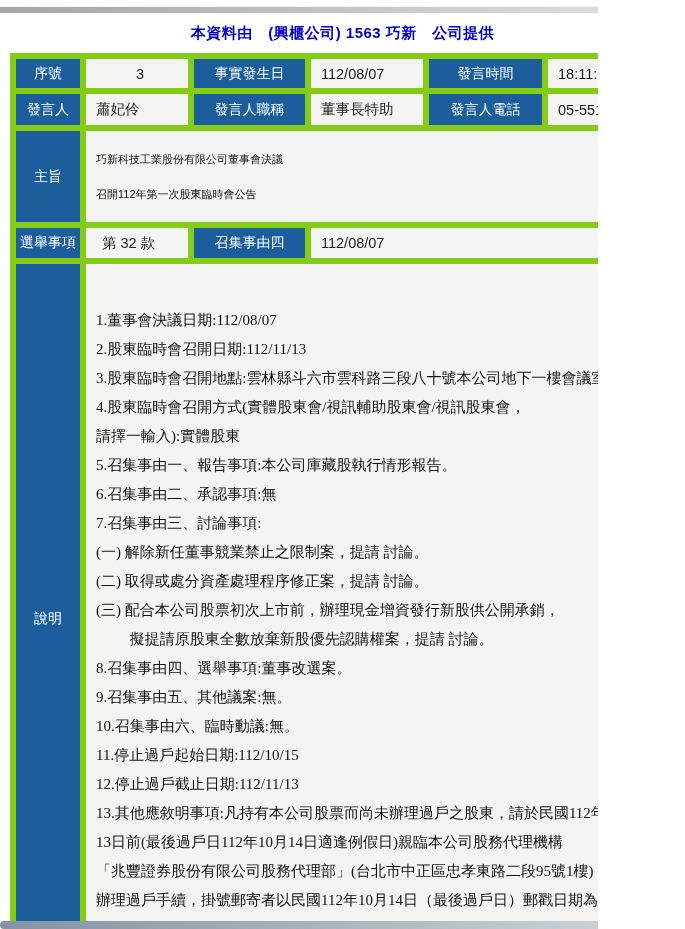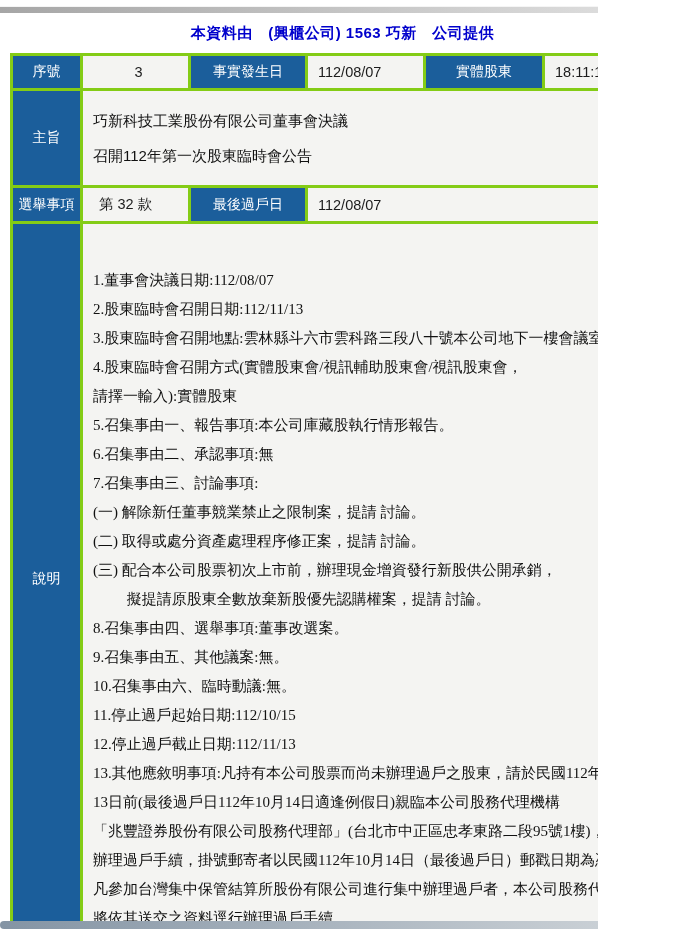--- a/index.html
+++ b/index.html
@@ -32,21 +32,21 @@
     letter-spacing: 0.5px;
   }
 
   table.ann {
     position: absolute; left: 10px; top: 53px;
     border-collapse: collapse;
     table-layout: fixed;
     width: 662px;
   }
   table.ann th, table.ann td {
-    border: 3px solid #84cc16;
+    border: 6px solid #84cc16;
     font-weight: normal;
     overflow: hidden;
   }
   table.ann th {
     background: #1B5E9B;
     color: #ffffff;
     font-size: 14px;
     text-align: center;
     vertical-align: middle;
     padding: 0 2px;
@@ -59,21 +59,21 @@
     padding: 0 4px 0 10px;
   }
   tr.r1 { height: 35px; }
   tr.r2 { height: 37px; }
   tr.r3 { height: 97px; }
   tr.r4 { height: 36px; }
   td.center { text-align: center; padding: 0; }
   td.subject-cell { vertical-align: top; padding: 11px 6px 0 8px; }
   .subject-text {
     white-space: pre-line;
-    font-size: 15px;
+    font-size: 11px;
     line-height: 35px;
     color: #111111;
   }
   td.desc-cell { vertical-align: top; padding: 15px 4px 40px 8px; }
   .desc-text {
     white-space: pre-wrap;
     font-family: "Liberation Serif", "DejaVu Serif", serif;
     font-size: 15px;
     line-height: 29px;
     color: #111111;
@@ -98,37 +98,45 @@
         <col style="width:119px">
         <col style="width:130px">
     </colgroup>
 
     <tbody>
         <tr class="r1">
       <th>序號</th>
       <td class="center">3</td>
       <th>事實發生日</th>
       <td>112/08/07</td>
-      <th>實體股東</th>
+      <th>發言時間</th>
       <td>18:11:17</td>
     </tr>
 
+    <tr class="r2">
+      <th>發言人</th>
+      <td>蕭妃伶</td>
+      <th>發言人職稱</th>
+      <td>董事長特助</td>
+      <th>發言人電話</th>
+      <td>05-5512288</td>
+    </tr>
 
     <tr class="r3">
       <th>主旨</th>
       <td class="subject-cell" colspan="5">
         <div class="subject-text">巧新科技工業股份有限公司董事會決議
 召開112年第一次股東臨時會公告</div>
       </td>
     </tr>
 
     <tr class="r4">
       <th>選舉事項</th>
       <td style="padding-left:16px">第 32 款</td>
-      <th>最後過戶日</th>
+      <th>召集事由四</th>
       <td colspan="3">112/08/07</td>
     </tr>
 
     <tr>
       <th>說明</th>
       <td class="desc-cell" colspan="5">
         <div class="desc-text">1.董事會決議日期:112/08/07
 2.股東臨時會召開日期:112/11/13
 3.股東臨時會召開地點:雲林縣斗六市雲科路三段八十號本公司地下一樓會議室
 4.股東臨時會召開方式(實體股東會/視訊輔助股東會/視訊股東會，

